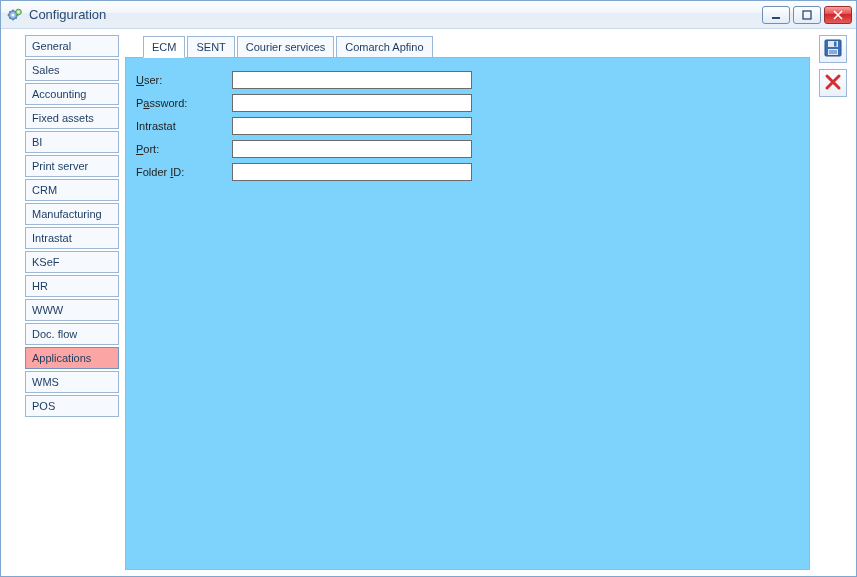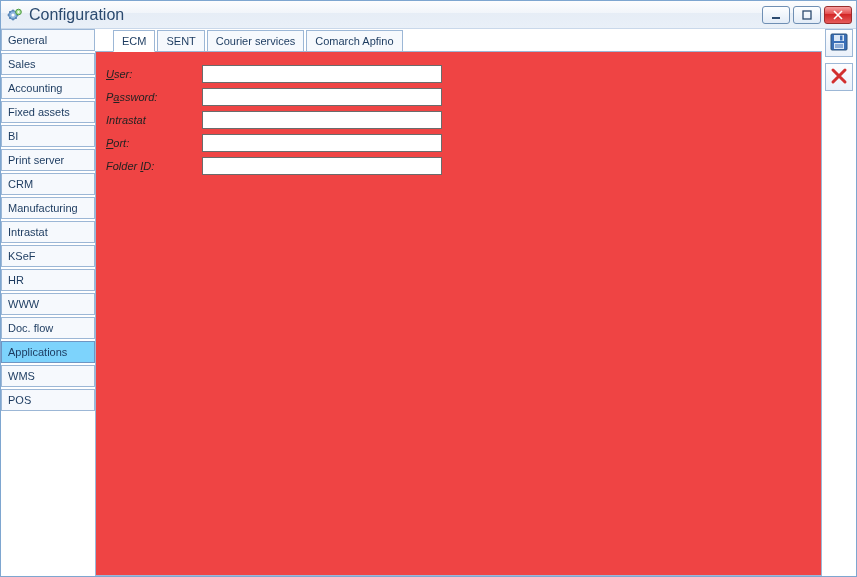--- a/index.html
+++ b/index.html
@@ -26,41 +26,44 @@
       display: flex;
       align-items: center;
       padding: 0 4px 0 6px;
     }
     .title-icon {
       width: 16px; height: 16px; margin-right: 6px;
       display: inline-flex; align-items: center; justify-content: center;
     }
     .title-text {
       color: #2b4a6f;
-      font-size: 16px;
+      font-size: 13px;
       text-align: right;
     }
     .title-spacer { flex: 1; }
     .win-btns { display: flex; gap: 3px; }
     .win-btn {
       width: 28px; height: 18px;
       border: 1px solid #6f8fb4;
       border-radius: 3px;
       background: linear-gradient(to bottom, #fdfeff, #e3ecf7);
       display: inline-flex; align-items: center; justify-content: center;
       cursor: default;
     }
     .win-btn.close {
       background: linear-gradient(to bottom, #f7a2a2, #e34b4b 45%, #d22626 46%, #e65b5b);
       border-color: #9a2c2c;
     }
     .win-btn svg { display: block; }
     .client {
       flex: 1;
       display: flex;
+      padding: 6px;
+      gap: 6px;
+      margin-left: 18px;
     }
     .sidebar {
       width: 94px;
       display: flex;
       flex-direction: column;
       gap: 2px;
     }
     .sidebar-item {
       border: 1px solid #9cb7d6;
       background: #f6f9fd;
@@ -68,21 +71,21 @@
       color: #1b3a5f;
       cursor: default;
       white-space: nowrap;
       overflow: hidden;
       text-overflow: ellipsis;
       height: 22px;
       display: flex;
       align-items: center;
     }
     .sidebar-item.selected {
-      background: #7dd3fc;
+      background: #fca5a5;
       border-color: #6f95c2;
     }
     .main-area {
       flex: 1;
       display: flex;
       flex-direction: column;
     }
     .tab-row {
       display: flex;
       gap: 2px;
@@ -103,25 +106,24 @@
       justify-content: center;
     }
     .tab.active {
       background: #fff;
       border-bottom: 1px solid #fff;
       z-index: 2;
     }
     .content-panel {
       flex: 1;
       border: 1px solid #9cb7d6;
-      background: #ef4444;
+      background: #7dd3fc;
       padding: 12px 10px;
       position: relative;
       margin-right: 0;
-      font-style: italic;
     }
     .form-row {
       display: flex;
       align-items: center;
       margin-bottom: 4px;
       height: 19px;
     }
     .form-label {
       width: 96px;
       color: #222;

